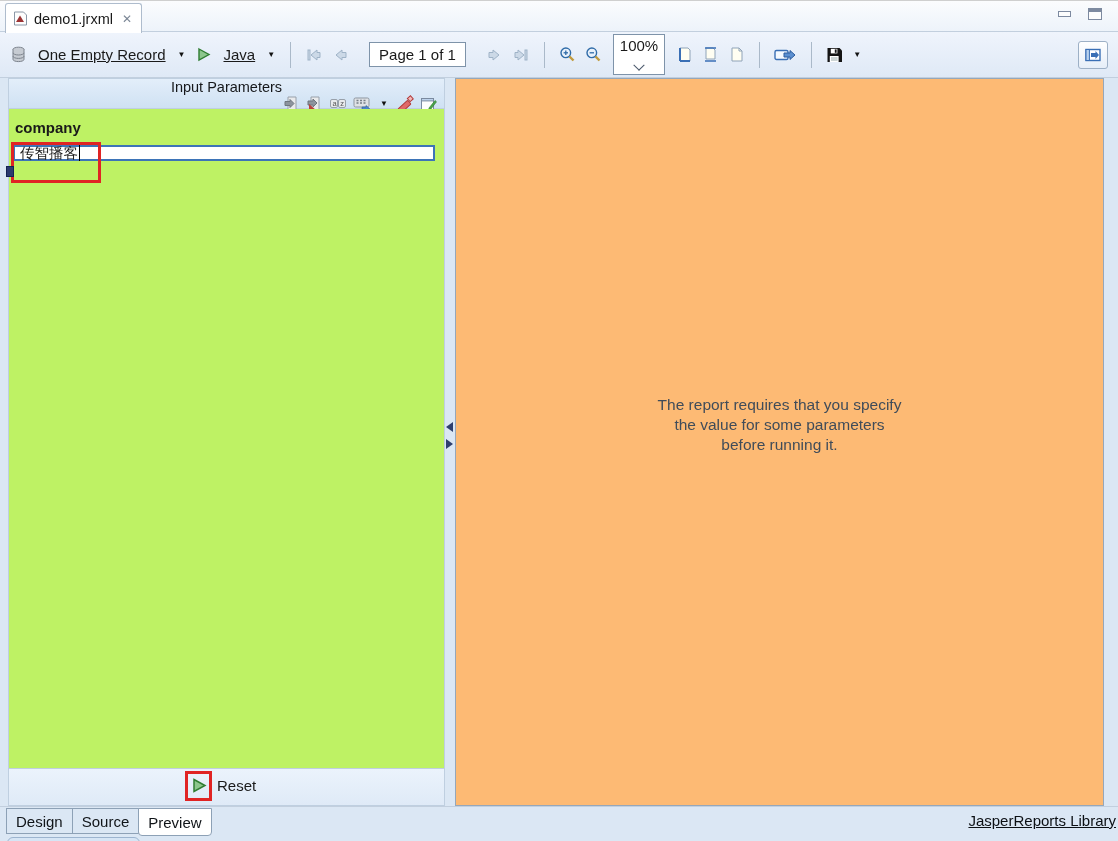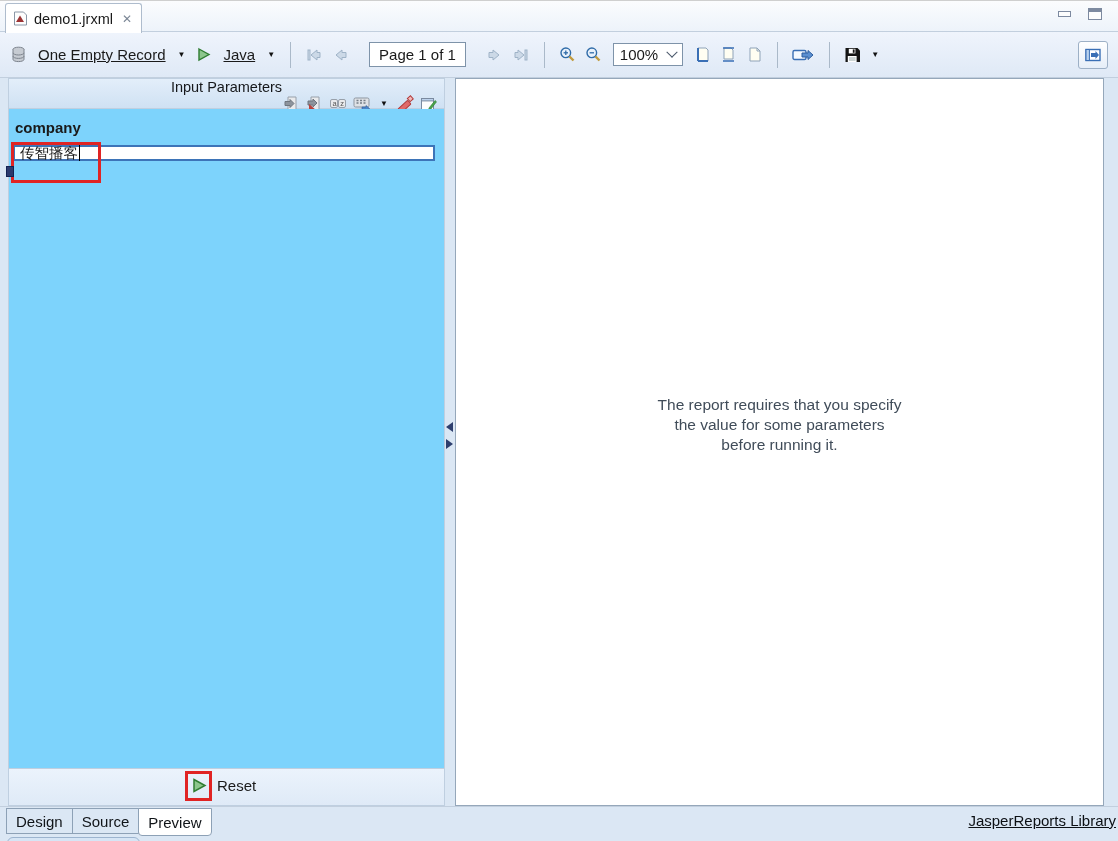--- a/index.html
+++ b/index.html
@@ -23,55 +23,55 @@
   
   .toolbar { position:absolute; left:0; top:31px; width:100%; height:46px;
     background:linear-gradient(#eff4fc,#dfe9f6); border-bottom:1px solid #c2cfde;
     display:flex; align-items:center; padding:0 8px; gap:5px; }
   .tb-label { font-size:15px; padding:0 4px; white-space:nowrap;text-decoration:underline; }
   .dd { font-size:8px; color:#111; padding:0 3px; }
   .tb-sep { width:1px; height:26px; background:#aab9c9; margin:0 7px; }
   .tb-btn { display:flex; align-items:center; justify-content:center; padding:2px; border-radius:3px; }
   .page-box { background:#fff; border:1px solid #7e93a9; font-size:15px; padding:3px 9px; margin:0 12px; }
   .zoom-combo { background:#fff; border:1px solid #7e93a9; font-size:15px; padding:2px 6px;
-    display:flex; align-items:center; gap:10px; margin:0 4px; }
+    display:flex; align-items:center; gap:10px; margin:0 4px;flex-direction:column; }
   .chev { width:8px; height:8px; border-right:1.6px solid #49576a; border-bottom:1.6px solid #49576a;
     transform:rotate(45deg) translate(-2px,-2px); }
   .tb-spacer { flex:1; }
   .max-editor-btn { width:30px; height:28px; border:1px solid #9db0c6; border-radius:3px;
     background:linear-gradient(#ffffff,#e6eef8); display:flex; align-items:center; justify-content:center; margin-right:2px; }
   
   .left-panel { position:absolute; left:8px; top:77px; width:437px; height:728px;
     display:flex; flex-direction:column; border:1px solid #bfcfe0; background:#fff; }
   .param-header { height:30px; background:linear-gradient(#e3eefa,#cfe1f3);
     border-bottom:1px solid #bfcfe0; display:flex; align-items:center; padding:0 7px;flex-direction:column; }
   .param-title { font-size:14.5px; color:#16181b; }
   .param-tools { margin-left:auto; display:flex; align-items:center; gap:6px; }
-  .param-body { flex:1; position:relative; background:#7dd3fc;padding-left:36px; }
+  .param-body { flex:1; position:relative; background:#bef264;padding-left:36px; }
   .field-label { position:absolute; left:6px; top:10px; font-weight:bold; font-size:15px; }
   .textfield { position:absolute; left:4px; top:36px; width:422px; height:16px;
     border:2px solid #3d74b8; background:#fff; display:flex; align-items:center;
     padding:0 5px; font-size:14.5px; }
   .caret { display:inline-block; width:1px; height:16px; background:#000; margin-left:1px; }
   .field-badge { position:absolute; left:-3px; top:57px; width:8px; height:11px;
     background:#2b3a6e; border:1px solid #132252; z-index:6; }
   .anno { position:absolute; border:3px solid #e02424; z-index:5; pointer-events:none; }
   .anno-input { left:2px; top:33px; width:90px; height:41px; }
   .reset-bar { height:37px; background:linear-gradient(#ebf3fc,#dfeaf7);
     border-top:1px solid #bfcfe0; position:relative; }
   .reset-control { position:absolute; left:181px; top:7px; display:flex; align-items:center; gap:9px; font-size:15px; }
   .anno-reset { left:176px; top:2px; width:27px; height:30px; }
   
   .sash { position:absolute; left:445px; top:77px; width:10px; height:728px; }
   .sash-arrow { position:absolute; left:1px; width:0; height:0; }
   .sash-left { top:344px; border-top:5px solid transparent; border-bottom:5px solid transparent; border-right:7px solid #2e3f6e; }
   .sash-right { top:361px; border-top:5px solid transparent; border-bottom:5px solid transparent; border-left:7px solid #2e3f6e; }
   
   .preview-panel { position:absolute; left:455px; top:77px; width:649px; height:728px;
-    background:#ffffff; border:1px solid #95a7ba; display:flex; align-items:center; justify-content:center; }
+    background:#fdba74; border:1px solid #95a7ba; display:flex; align-items:center; justify-content:center; }
   .preview-message { text-align:center; font-size:15.5px; line-height:20px; color:#404c59; margin-top:-34px; }
   .preview-message span { display:block; }
   
   .bottom-bar { position:absolute; left:0; top:805px; width:100%; height:30px;
     background:#dbe7f4; border-top:1px solid #c2cfde; }
   .btabs { position:absolute; left:6px; top:1px; display:flex; }
   .btab { height:26px; display:flex; align-items:center; padding:0 9px; font-size:15px;
     border:1px solid #8da1b6; border-left:none; background:transparent; color:#101418; }
   .btab:first-child { border-left:1px solid #8da1b6; }
   .btab.active { background:#fff; border-left:1px solid #8da1b6; height:28px;

